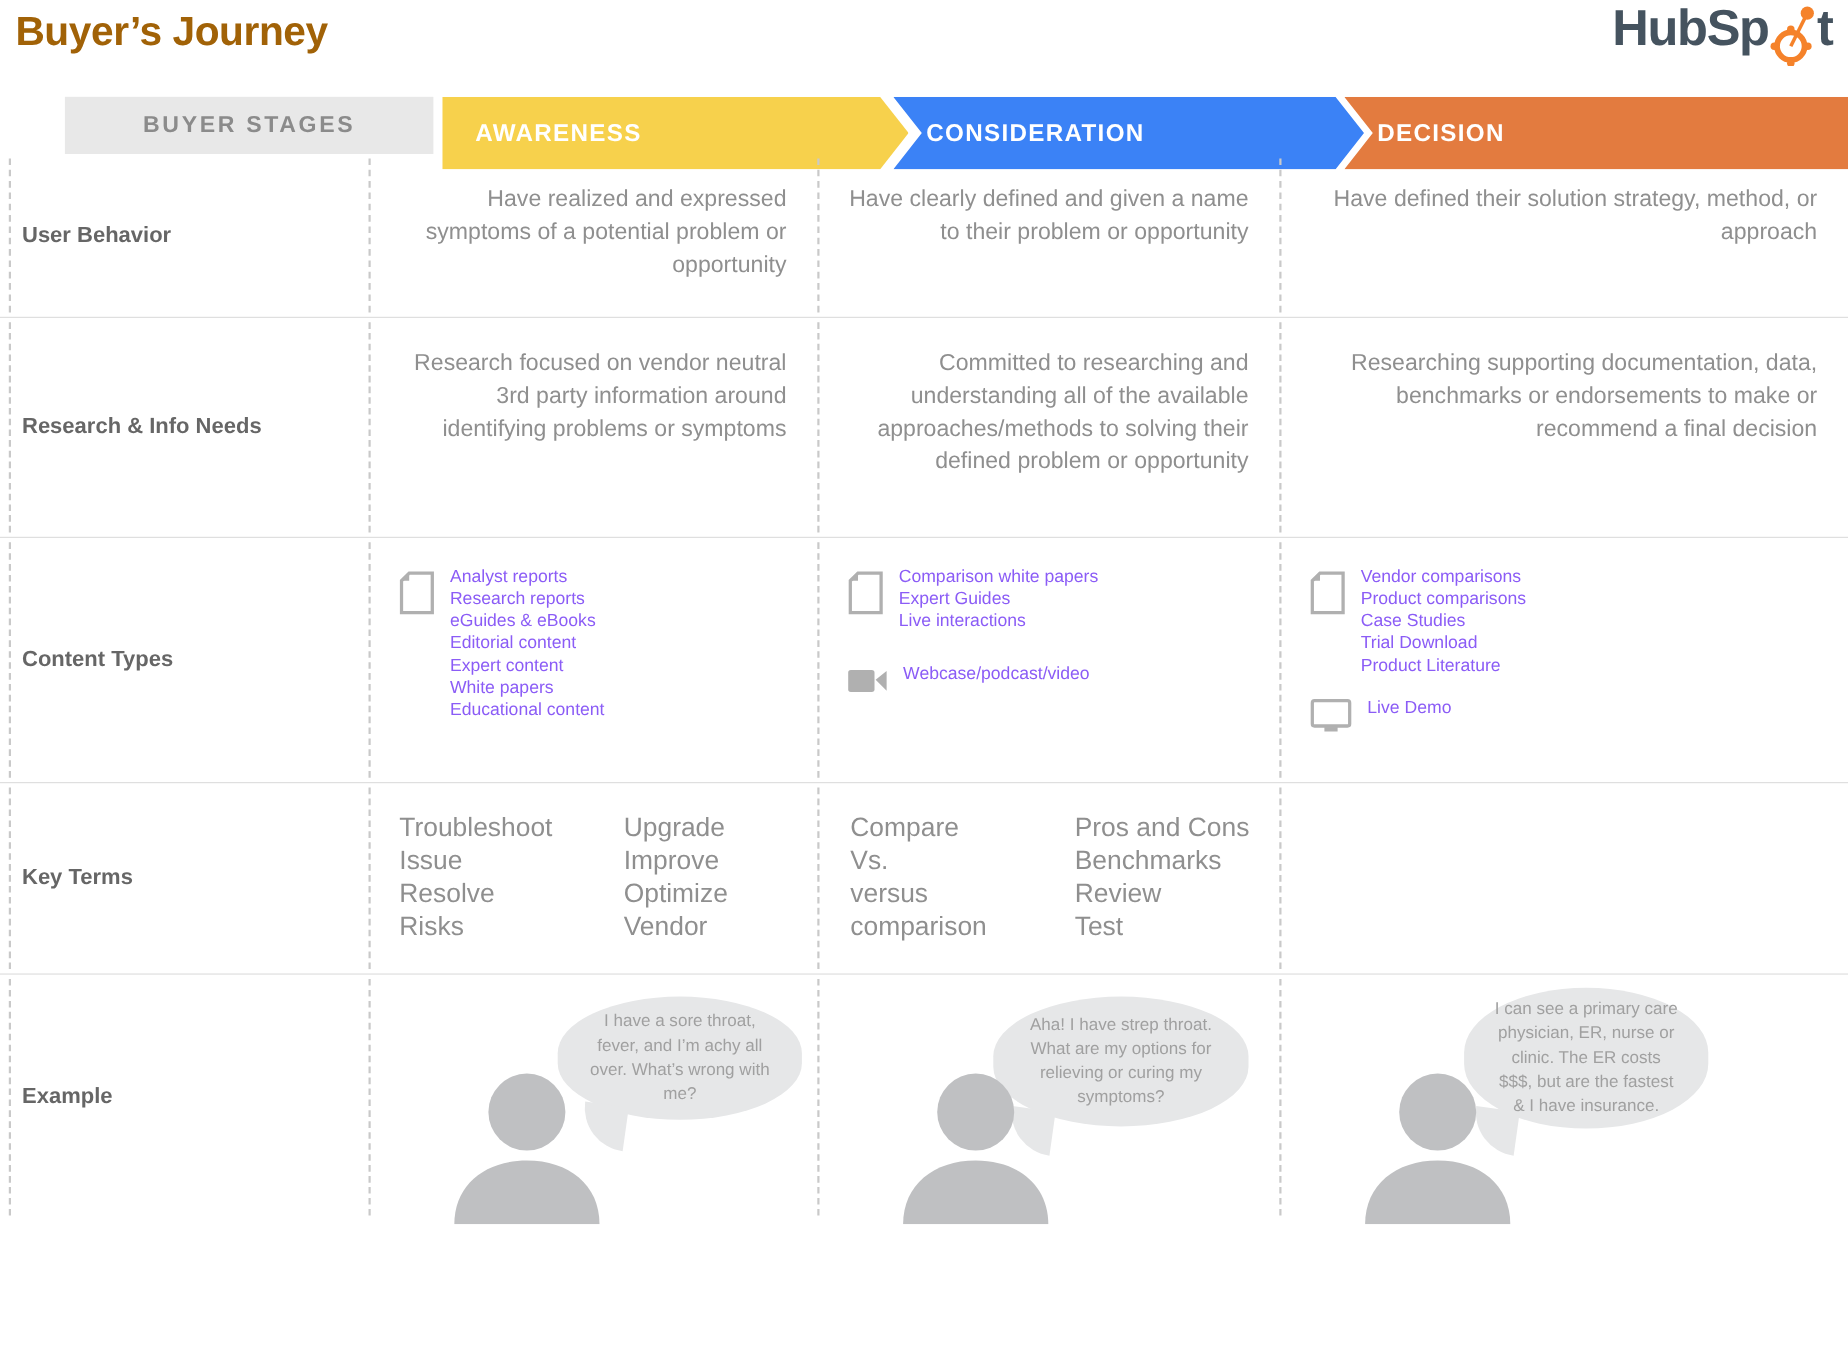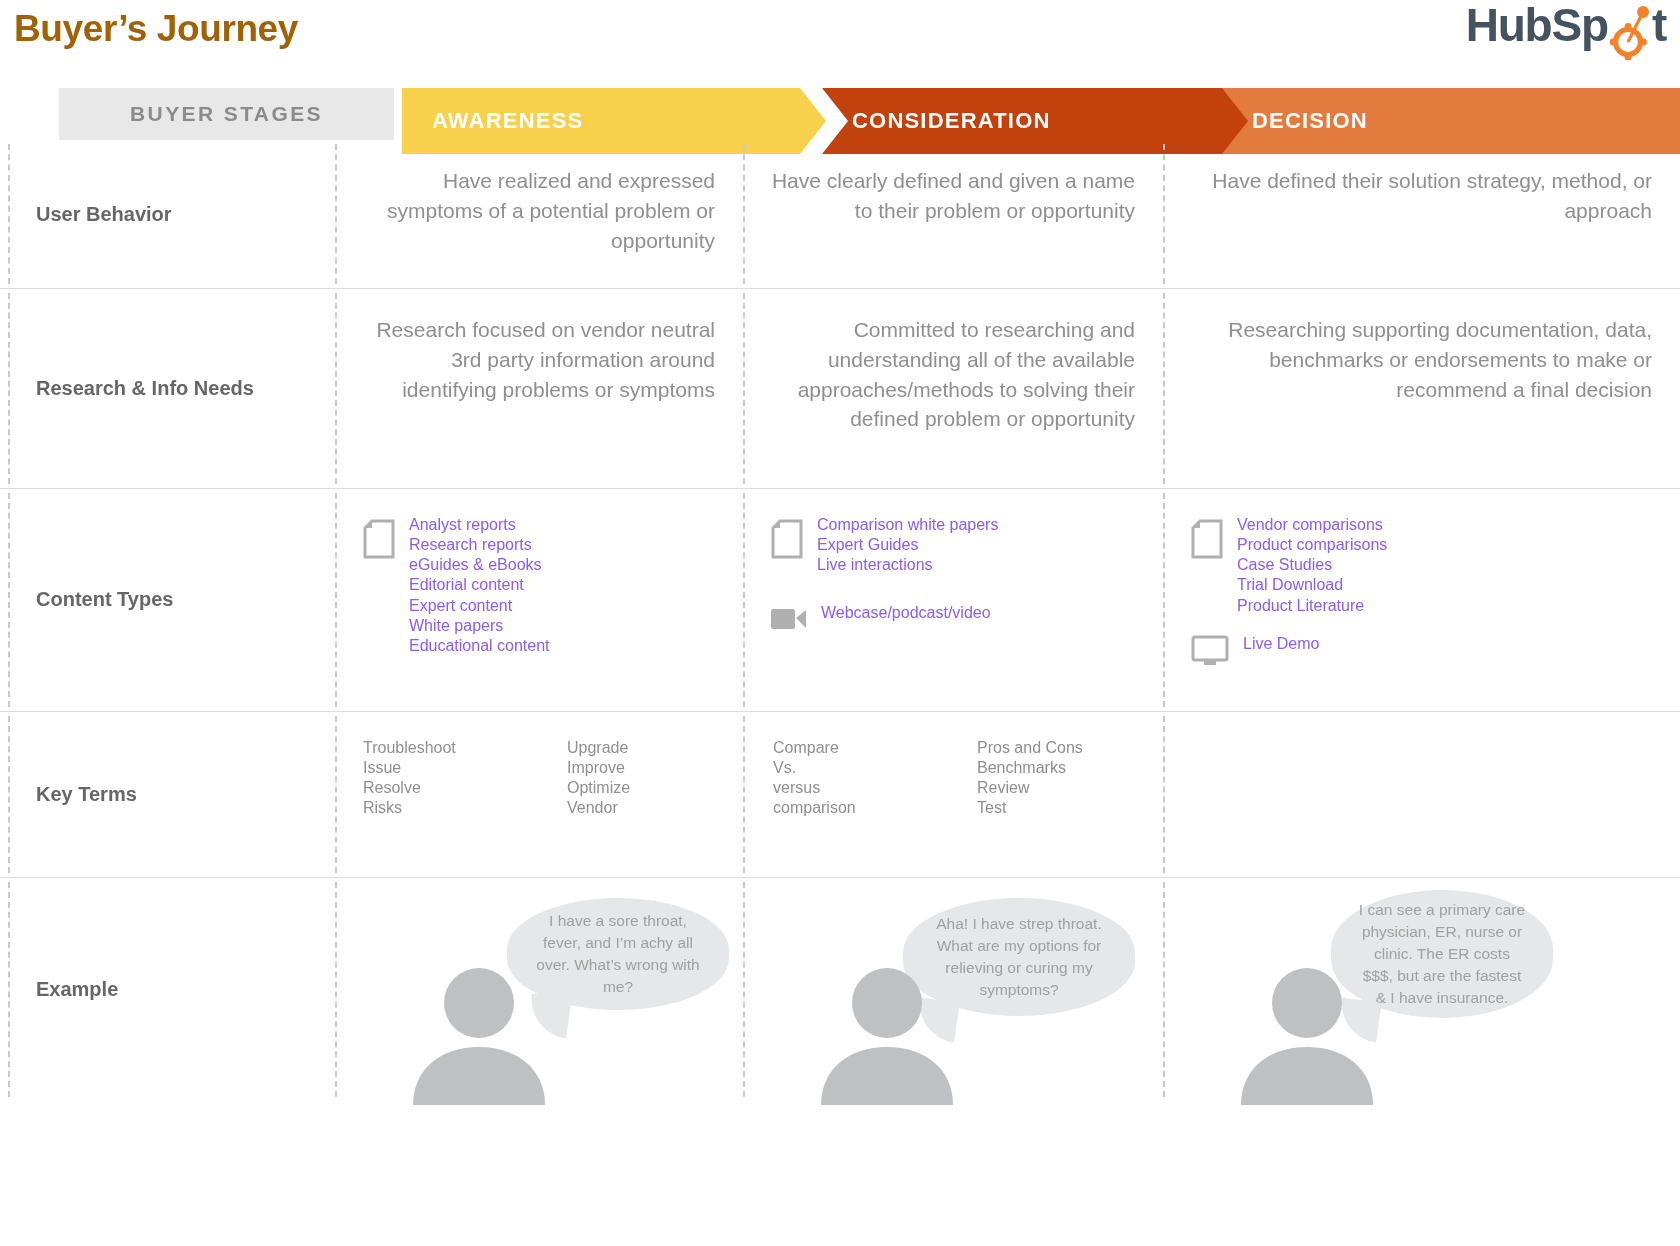--- a/index.html
+++ b/index.html
@@ -97,23 +97,23 @@
     position: relative;
     z-index: 3;
   }
   .stage-1 {
     left: 8px;
     width: 424px;
     background: #f7d14c;
     clip-path: polygon(0 0, calc(100% - 26px) 0, 100% 50%, calc(100% - 26px) 100%, 0 100%);
   }
   .stage-2 {
-    left: 428px;
+    left: 418px;
     width: 428px;
-    background: #c2410c;
+    background: #3b82f6;
     clip-path: polygon(0 0, calc(100% - 26px) 0, 100% 50%, calc(100% - 26px) 100%, 0 100%, 26px 50%);
   }
   .stage-3 {
     left: 828px;
     width: 517px;
     background: #e37b3f;
     clip-path: polygon(0 0, 100% 0, 100% 100%, 0 100%, 26px 50%);
   }
 
   
@@ -124,21 +124,21 @@
     display: flex;
     border-top: 1px solid #dcdcdc;
   }
   .row:first-child { border-top: none; }
 
   .cell-label {
     width: 335px;
     flex: 0 0 335px;
     display: flex;
     align-items: center;
-    padding-left: 36px;
+    padding-left: 20px;
   }
   .row-label {
     font-size: 20px;
     font-weight: bold;
     color: #666666;
   }
 
   .cell {
     flex: 1 1 0;
     padding: 26px 28px 26px 28px;
@@ -201,21 +201,21 @@
     height: 32px;
     margin-top: 1px;
   }
 
   
   .kt-cols {
     display: flex;
     gap: 54px;
   }
   .kt-col {
-    font-size: 16px;
+    font-size: 24px;
     line-height: 1.26;
     color: #8f8f8f;
     min-width: 150px;
   }
   .kt-col div { white-space: nowrap; }
 
   
   .ex-cell {
     position: relative;
     min-height: 210px;

